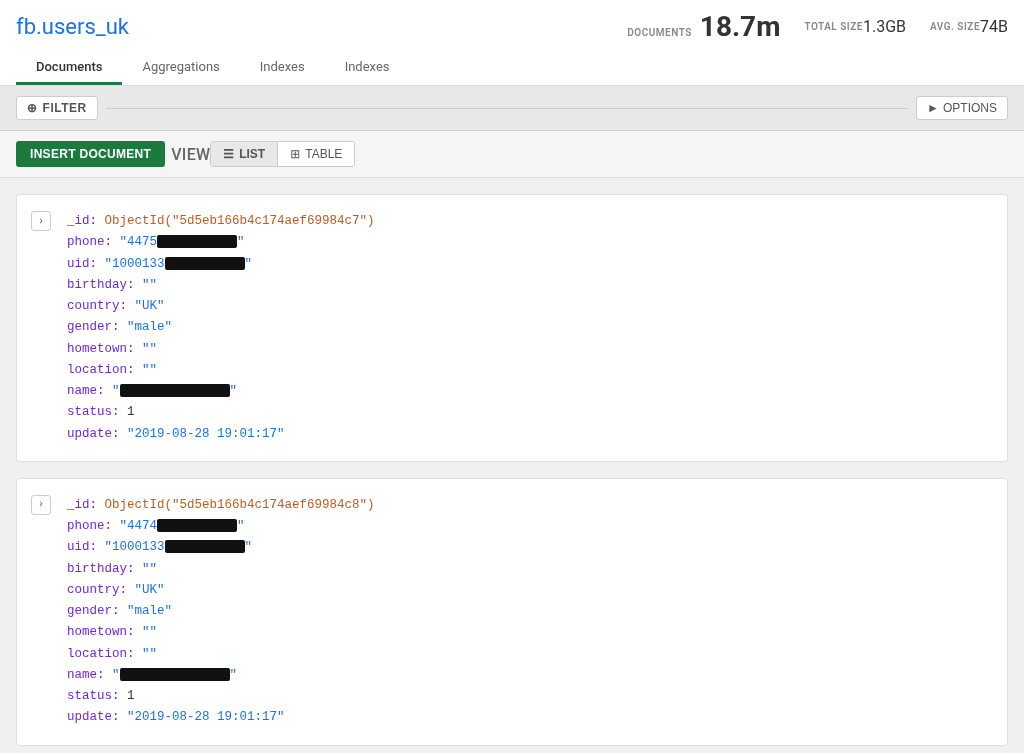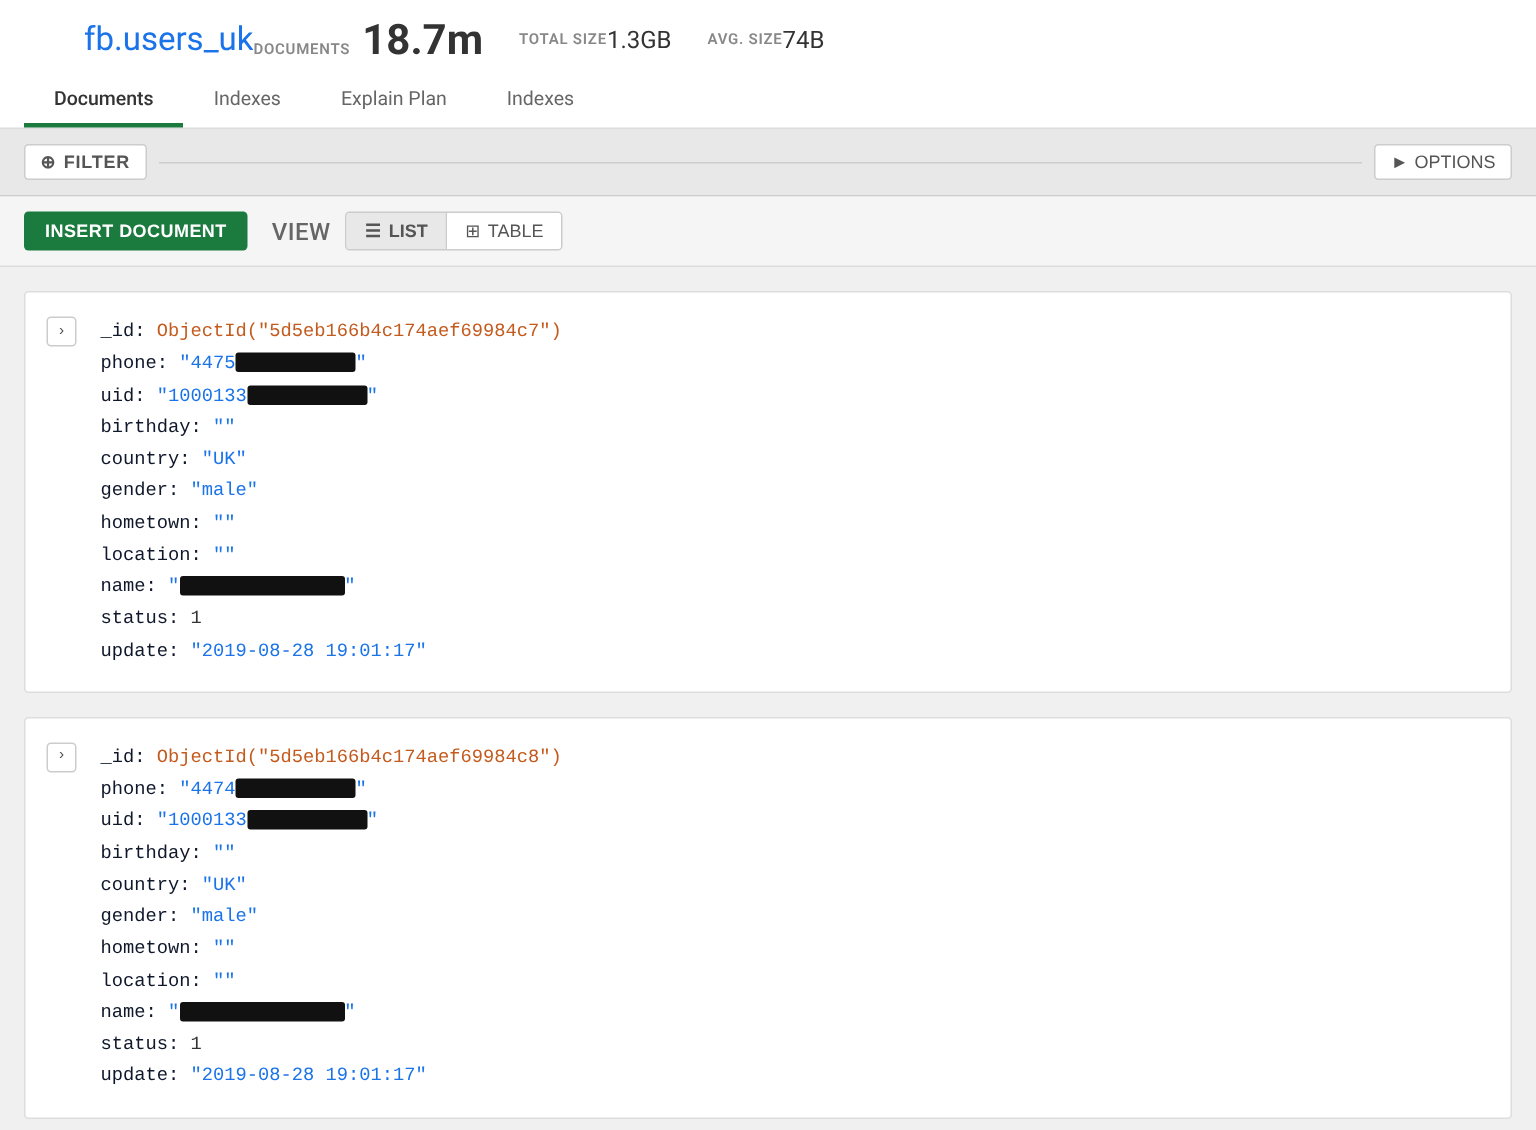--- a/index.html
+++ b/index.html
@@ -12,23 +12,22 @@
 
     
     .header {
       background: #fff;
       padding: 10px 16px 0 16px;
       border-bottom: 1px solid #ddd;
     }
     .header-top {
       display: flex;
       align-items: center;
-      justify-content: flex-start;
+      justify-content: space-between;
       padding-bottom: 8px;
-      margin-left: 40px;
     }
     .collection-title {
       font-size: 22px;
       font-weight: 400;
       color: #1a73e8;
     }
     .header-stats {
       display: flex;
       align-items: center;
       gap: 24px;
@@ -122,21 +121,20 @@
       color: #555;
       cursor: pointer;
     }
 
     
     .toolbar {
       background: #f5f5f5;
       padding: 10px 16px;
       display: flex;
       align-items: center;
-      gap: 10px;
       border-bottom: 1px solid #ddd;
     }
     .insert-btn {
       background: #1b7a3e;
       color: #fff;
       border: none;
       border-radius: 3px;
       padding: 6px 14px;
       font-size: 12px;
       font-weight: 600;
@@ -203,21 +201,21 @@
       border-radius: 3px;
       display: flex;
       align-items: center;
       justify-content: center;
       cursor: pointer;
       font-size: 10px;
       color: #555;
       background: #fff;
     }
     .field-key {
-      color: #0f172a;
+      color: #6d28d9;
       font-weight: 500;
     }
     .field-objectid {
       color: #c45b1e;
     }
     .field-string {
       color: #1a73e8;
     }
     .field-number {
       color: #333;
@@ -249,22 +247,22 @@
       </div>
       <div class="stat-block">
         <span class="stat-label">AVG. SIZE</span>
         <span class="stat-value-small">74B</span>
       </div>
     </div>
   </div>
 
   <nav class="nav-tabs">
     <div class="nav-tab active">Documents</div>
+    <div class="nav-tab">Aggregations</div>
     <div class="nav-tab">Indexes</div>
-    <div class="nav-tab">Explain Plan</div>
     <div class="nav-tab">Indexes</div>
   </nav>
 </div>
 
 <div class="filter-bar">
   <button class="filter-button">
     <span>⊕</span>
     <span>FILTER</span>
   </button>
   <div class="filter-divider"></div>

